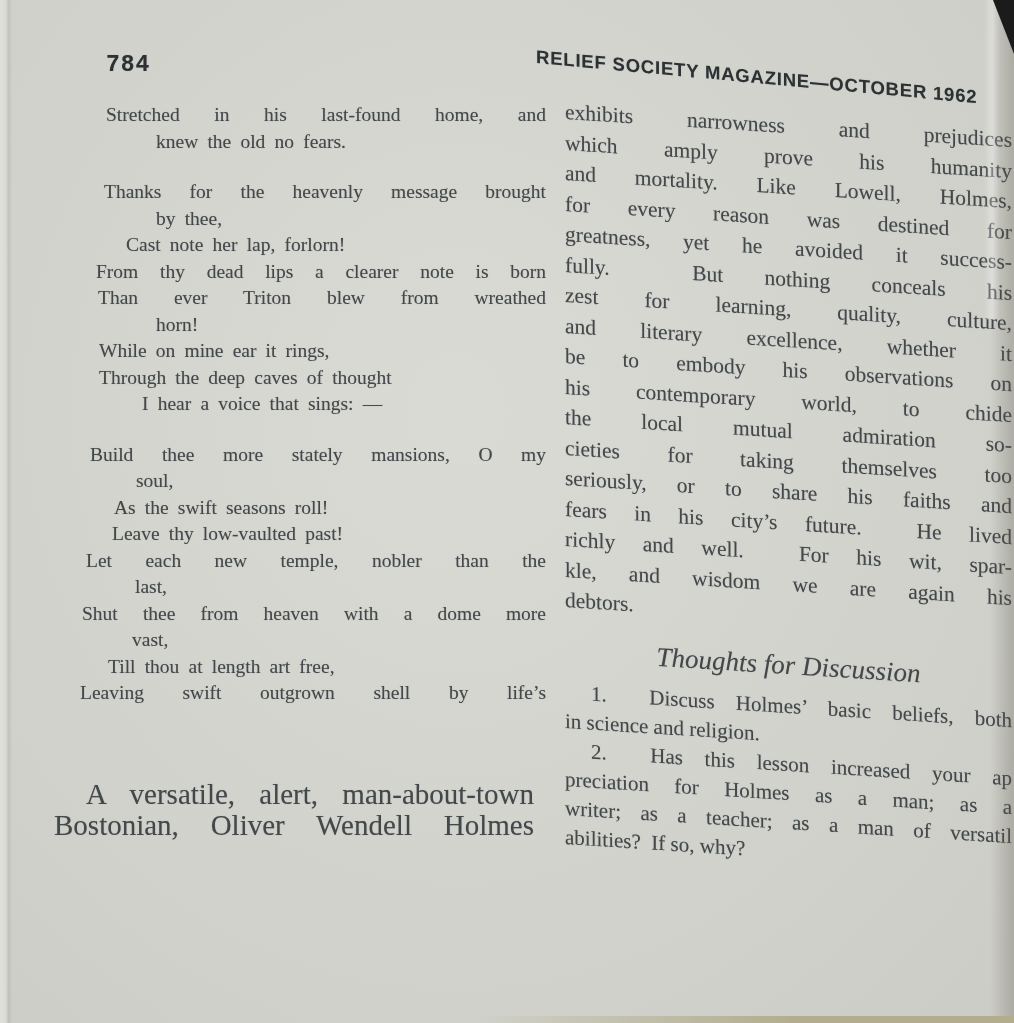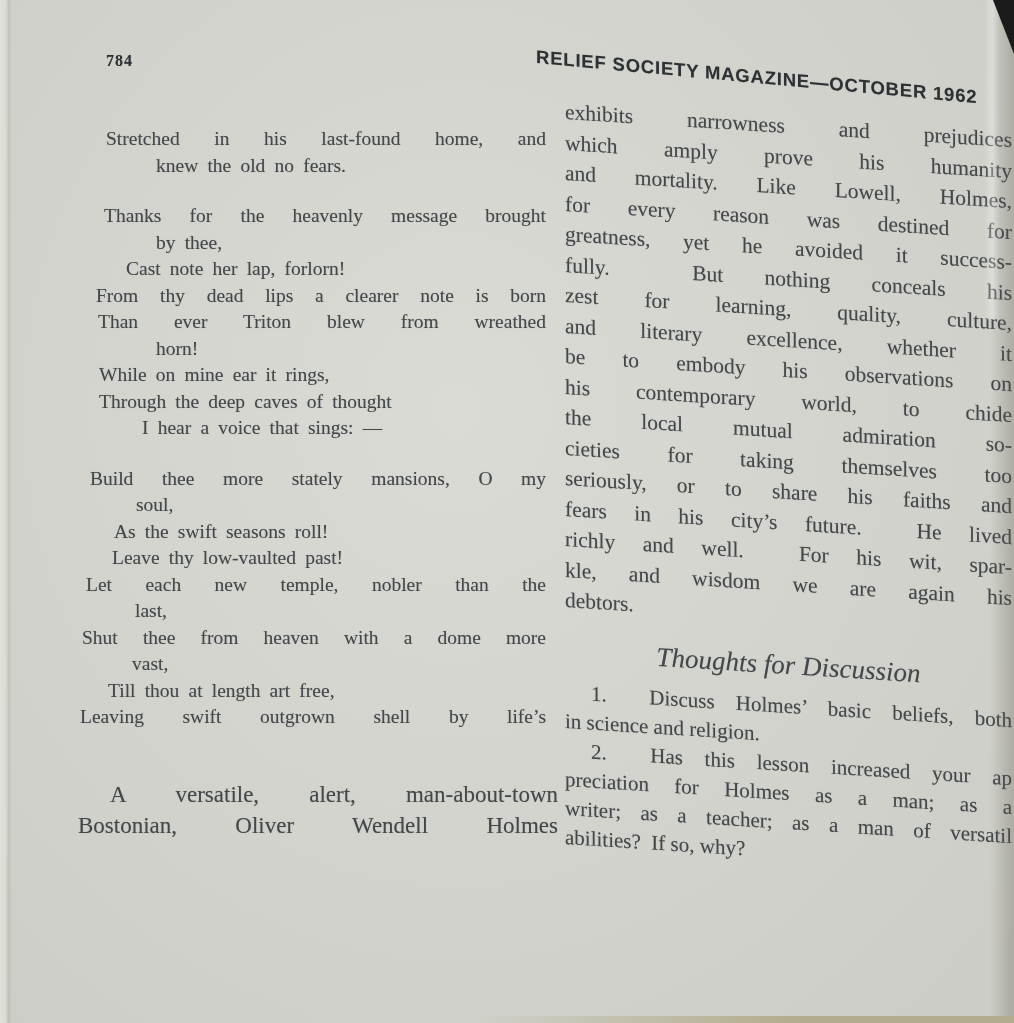--- a/index.html
+++ b/index.html
@@ -40,44 +40,44 @@
     background:var(--edge-dark);
     clip-path:polygon(30% 0, 100% 0, 100% 100%);
   }
   .bottom-edge{
     position:absolute;bottom:0;right:0;width:540px;height:7px;
     background:linear-gradient(to right, rgba(179,173,141,0), var(--bottom-edge) 60%);
   }
 
   .page-num{
     position:absolute;left:106px;top:52px;
-    font-family:Liberation Serif, serif;
-    font-weight:bold;font-size:16px;color:var(--header-ink);
+    font-family:Liberation Mono, monospace;
+    font-weight:bold;font-size:23px;color:var(--header-ink);
     letter-spacing:1px;
   }
   .header-title{
     position:absolute;left:536px;top:46px;
     font-family:"Liberation Sans", sans-serif;
     font-weight:bold;font-size:18.5px;color:var(--header-ink);
     letter-spacing:0.8px;white-space:nowrap;
     transform:skewY(5.2deg);transform-origin:left top;
   }
 
   .poem{
     position:absolute;left:80px;top:102px;width:466px;
-    font-size:19.5px;line-height:26.5px;margin-top:24px;
+    font-size:19.5px;line-height:26.5px;
   }
   .stanza + .stanza{margin-top:24px;}
   .ln{white-space:pre-wrap;}
   .pline{word-spacing:0.22em;}
   .just{text-align:justify;text-align-last:justify;}
 
   .closing{
-    position:absolute;left:78px;top:779px;width:480px;
-    font-size:23px;line-height:31px;
+    position:absolute;left:54px;top:779px;width:480px;
+    font-size:29px;line-height:31px;
   }
 
   .col-right{
     position:absolute;left:565px;top:97px;width:447px;
     transform:skewY(3.6deg);transform-origin:left top;
   }
   .aline{font-size:21.5px;line-height:30.5px;}
   .disc-heading{
     font-style:italic;font-weight:normal;
     font-size:27px;text-align:center;

